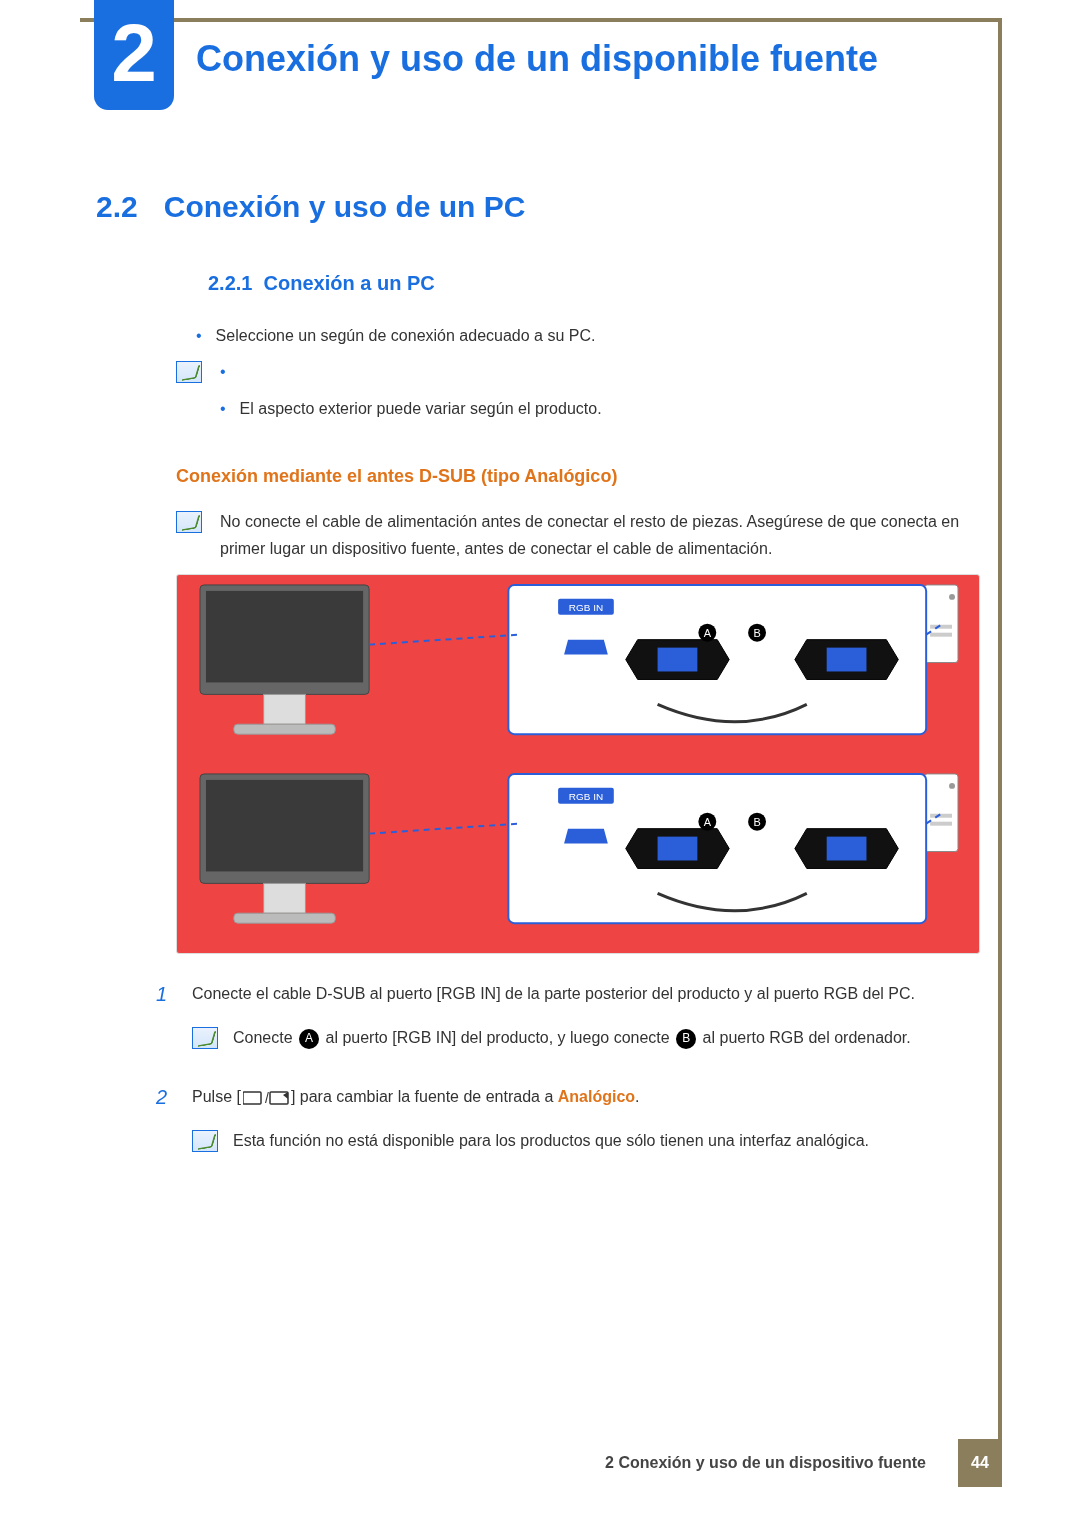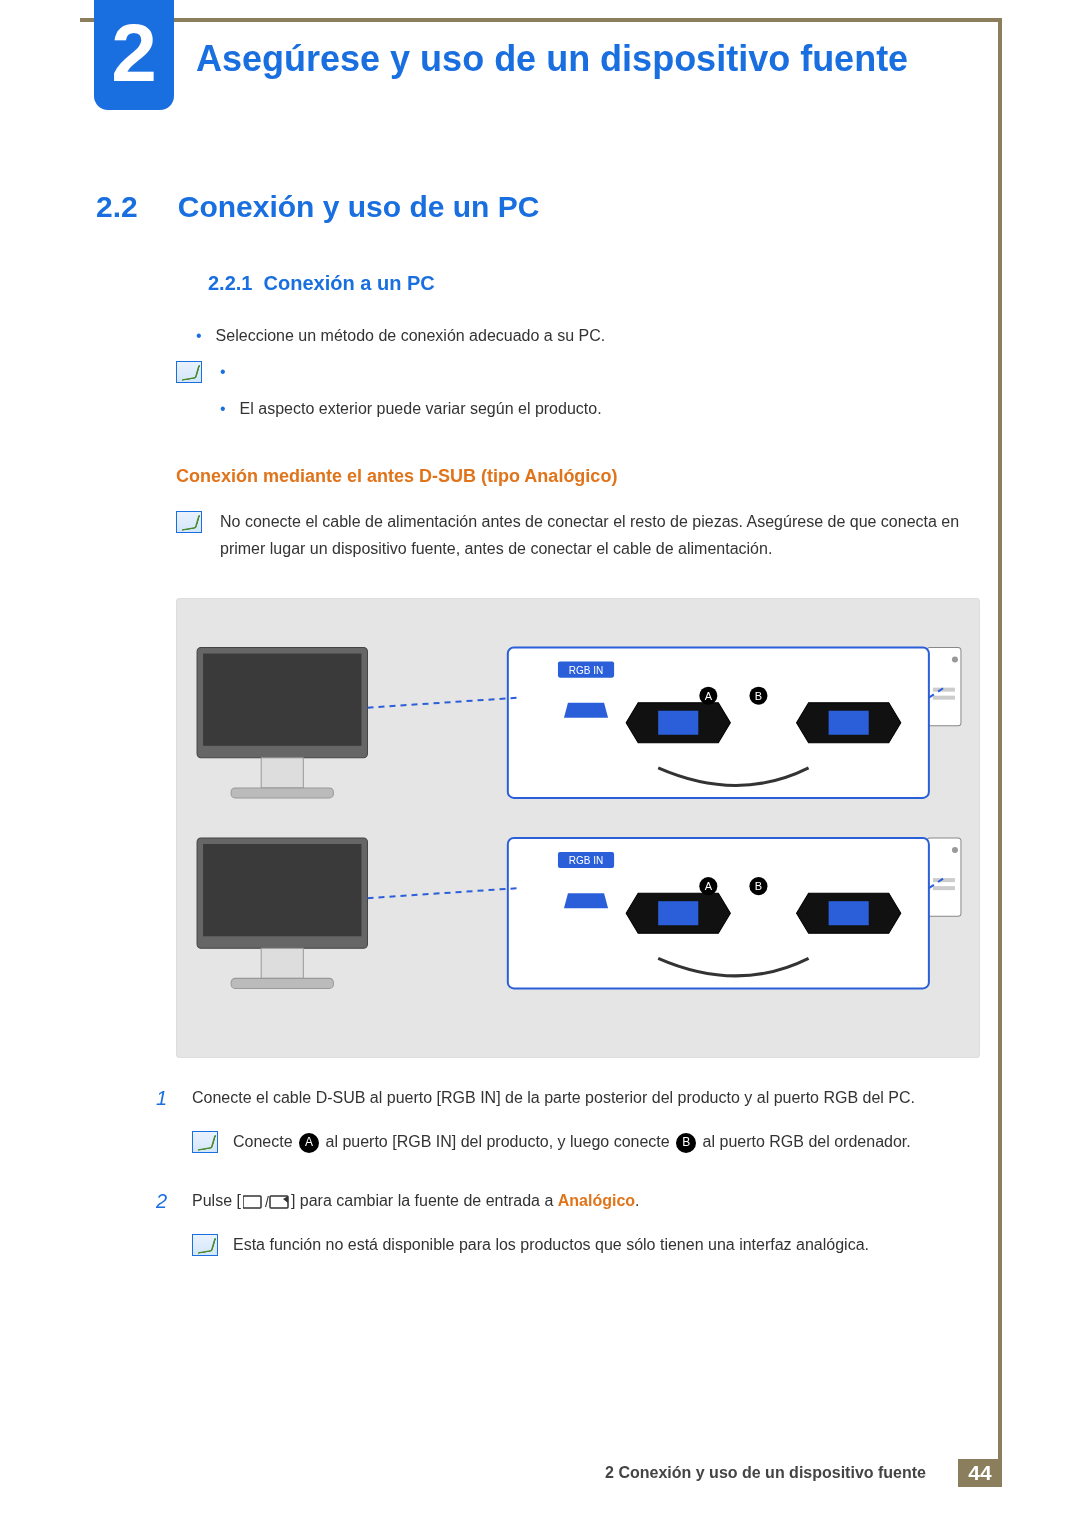--- a/index.html
+++ b/index.html
@@ -45,21 +45,21 @@
   .content {
     position: absolute;
     top: 190px; left: 96px; right: 100px;
   }
   .h2 {
     color: #1a6fe0;
     font-size: 30px;
     font-weight: bold;
     margin-bottom: 48px;
   }
-  .h2 .secnum { margin-right: 40px; text-align: right; }
+  .h2 .secnum { margin-right: 26px; text-align: right; }
   .h3 {
     color: #1a6fe0;
     font-size: 20px;
     font-weight: bold;
     margin-left: 112px;
     margin-bottom: 28px;
   }
   .h4 {
     color: #e0741a;
     font-size: 18px;
@@ -103,26 +103,26 @@
     width: 12px; height: 12px;
     border-right: 2px solid #4c8b2f;
     border-bottom: 2px solid #4c8b2f;
     transform: skewX(-25deg) rotate(-10deg);
     border-radius: 0 0 3px 0;
   }
   .note-lines { flex: 1; }
   .note-lines .bullet-line { margin-left: 0; }
   .diagram-box {
     margin-left: 80px;
-    margin-top: 36px;
-    height: 460px;
+    margin-top: 12px;
+    height: 380px;
     position: relative;
     border: 1px solid #ddd;
     border-radius: 3px;
-    background: #e5e5e5;
+    background: #ef4444;
   }
   .diagram-box svg { position:absolute; inset:0; }
   .ol-row {
     margin-left: 60px;
     margin-right: 0;
     display: flex;
     gap: 18px;
     margin-top: 26px;
   }
   .ol-num {
@@ -155,49 +155,49 @@
   .kw { color: #e0741a; font-weight: bold; }
   .footer {
     position: absolute;
     bottom: 40px; right: 78px;
     display: flex;
     align-items: center;
     gap: 32px;
   }
   .footer-text { font-size: 16px; font-weight: bold; color: #444; }
   .page-box {
-    width: 44px; height: 28px;
+    width: 44px; height: 48px;
     background: #8a7e5d;
     color: #fff;
-    font-size: 21px;
+    font-size: 16px;
     font-weight: bold;
     display: flex; align-items: center; justify-content: center;
   }
 </style>
 </head>
 <body>
 
 <div class="top-border"></div>
 <div class="right-border"></div>
 
 <div class="chapter-badge">2</div>
-<div class="chapter-title">Asegúrese y uso de un dispositivo fuente</div>
+<div class="chapter-title">Conexión y uso de un disponible fuente</div>
 
 <div class="content">
   <div class="h2">
     <span class="secnum">2.2</span><span>Conexión y uso de un PC</span>
   </div>
 
   <div class="h3">
     <span>2.2.1</span>&nbsp;&nbsp;<span>Conexión a un PC</span>
   </div>
 
   <div class="bullet-line body-text">
     <span class="bullet-dot">•</span>
-    <span>Seleccione un método de conexión adecuado a su PC.</span>
+    <span>Seleccione un según de conexión adecuado a su PC.</span>
   </div>
 
   <div class="note-row">
     <div class="note-icon"></div>
     <div class="note-lines body-text">
       <div class="bullet-line">
         <span class="bullet-dot">•</span>
       </div>
       <div class="bullet-line">
         <span class="bullet-dot">•</span>

